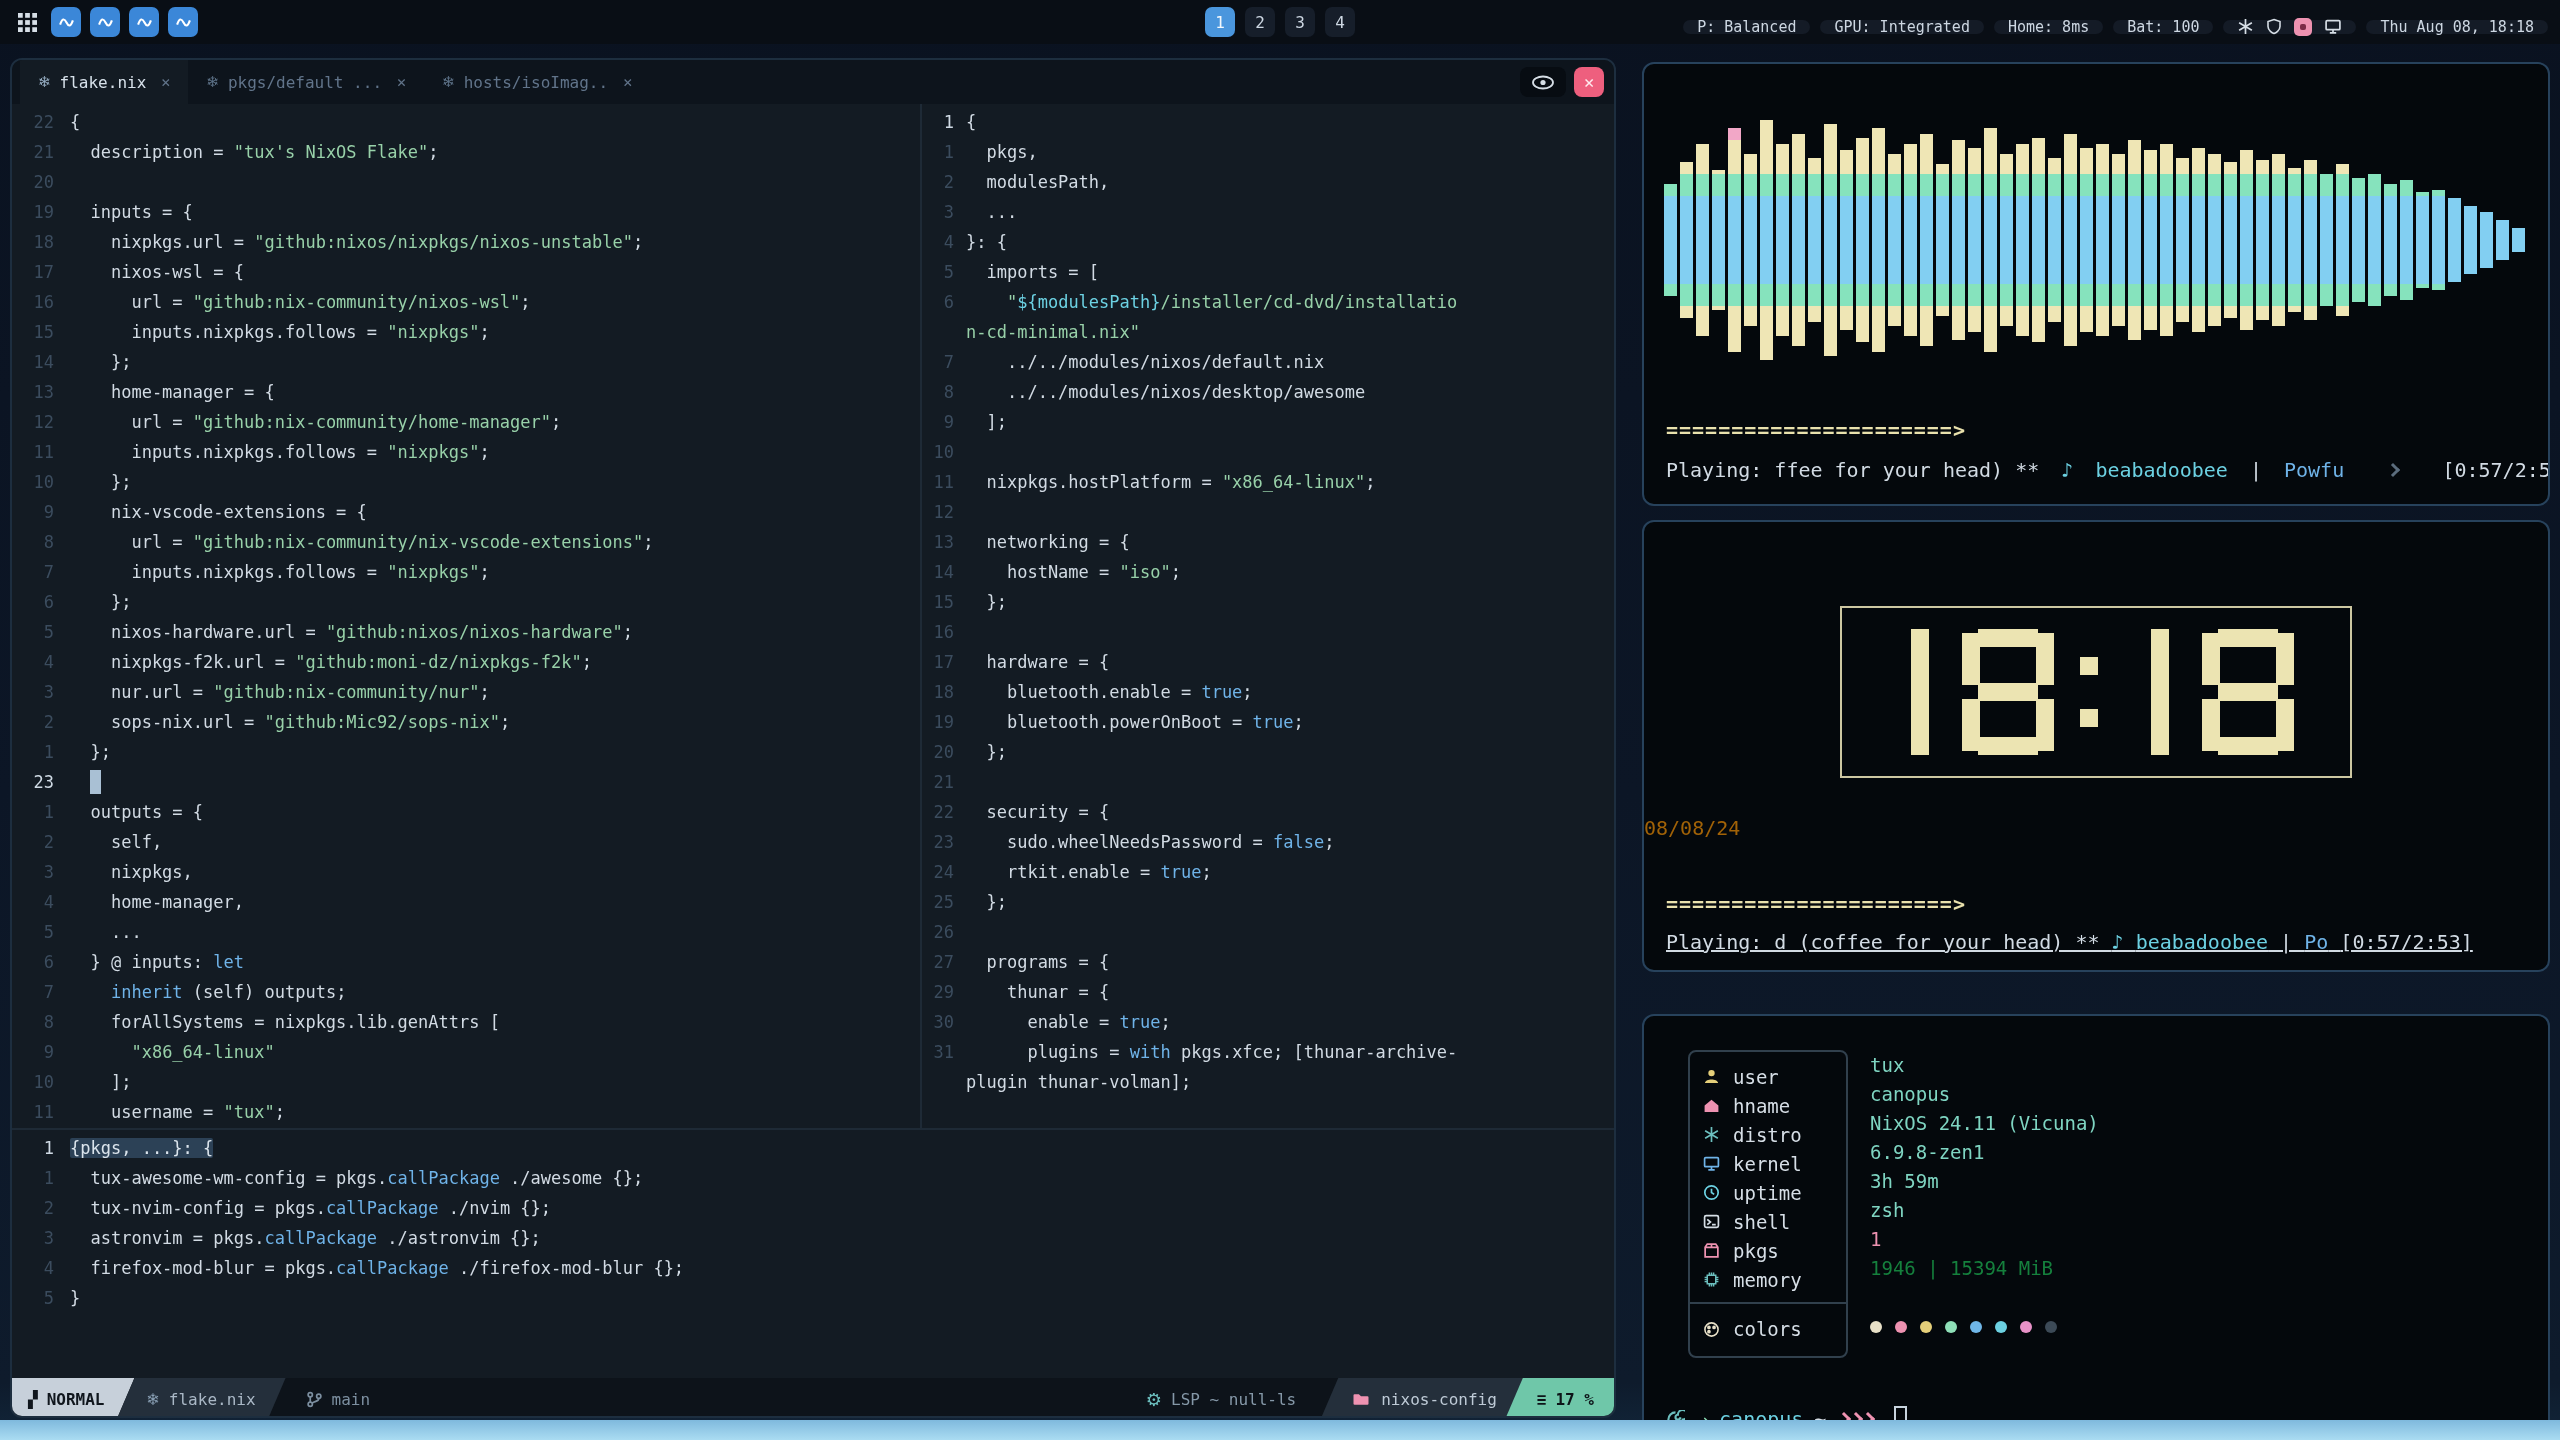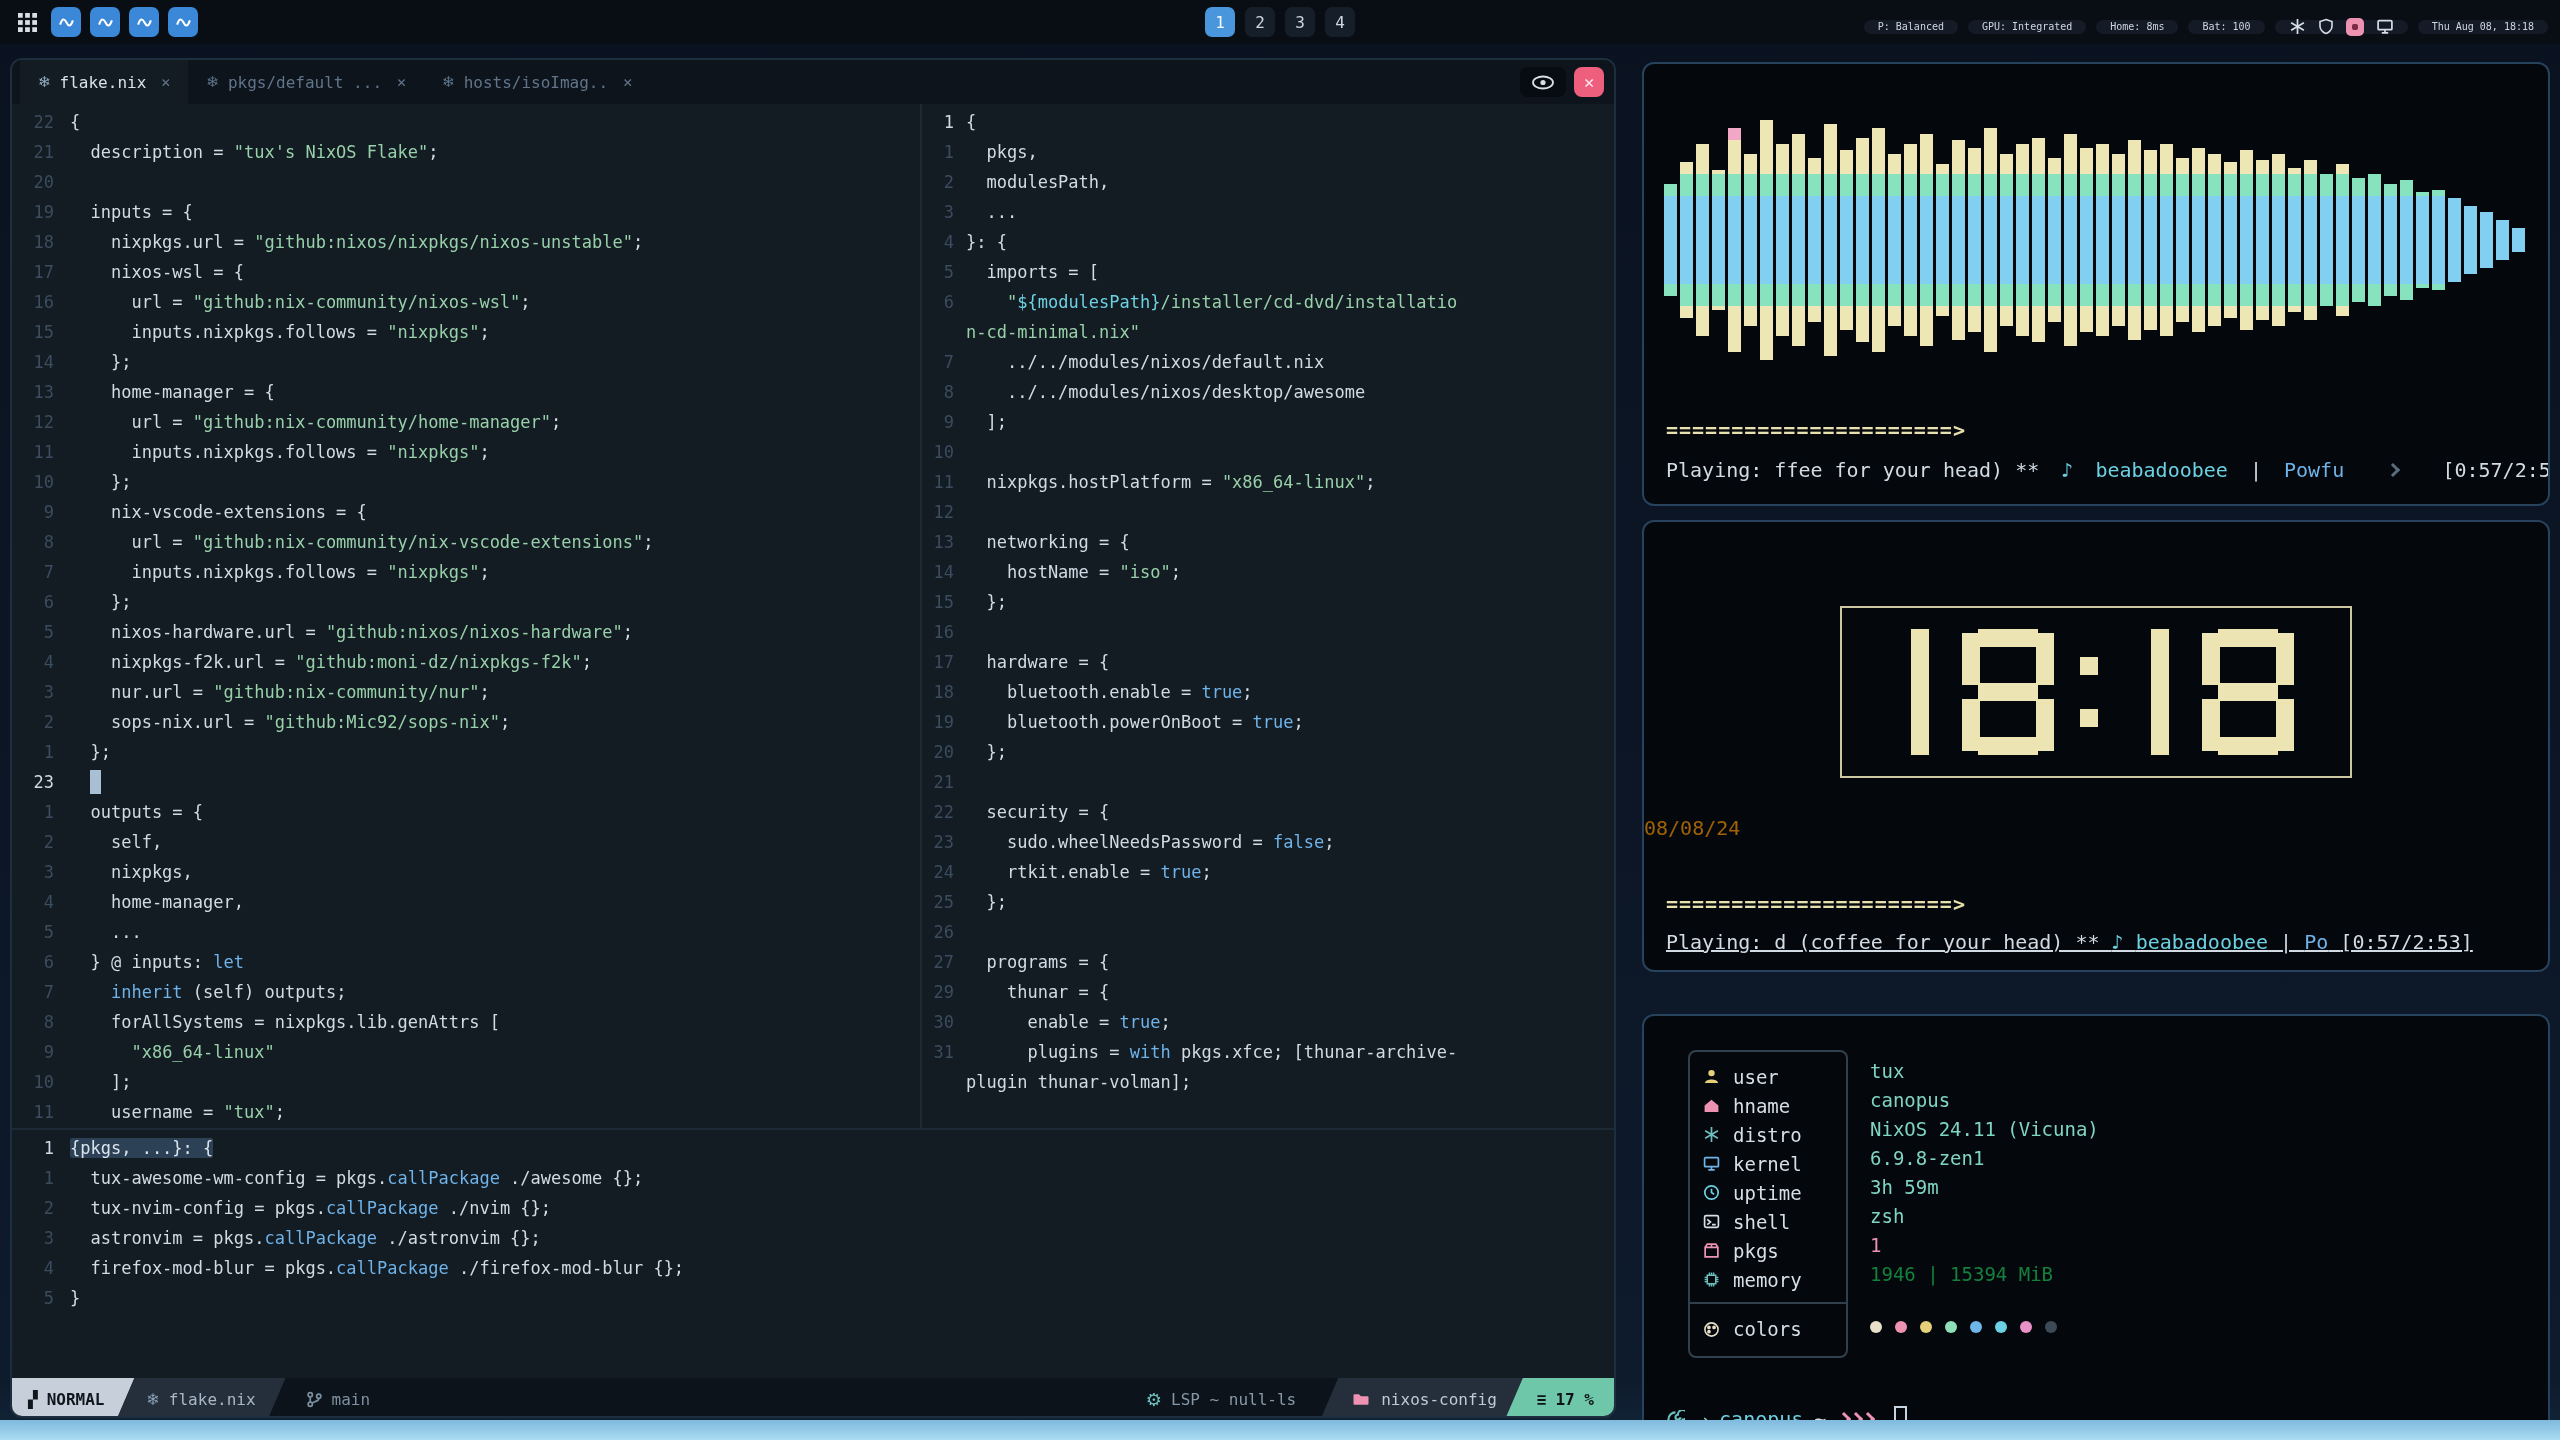--- a/index.html
+++ b/index.html
@@ -17,21 +17,21 @@
   .tb-left{display:flex;gap:9px;align-items:center;}
   .tb-grid{width:30px;height:30px;display:flex;align-items:center;justify-content:center;}
   .tb-appicon{width:30px;height:30px;border-radius:7px;background:#3b87d8;display:flex;
     align-items:center;justify-content:center;color:#eaf4fc;}
   .tb-tags{position:absolute;left:50%;transform:translateX(-50%);display:flex;gap:10px;}
   .tag{min-width:30px;height:30px;border-radius:7px;background:#161e2a;color:#cdd7e2;
     display:flex;align-items:center;justify-content:center;font-size:16px;padding:0 9px;}
   .tag.active{background:#4a96dd;color:#f2f8fd;}
   .tb-right{margin-left:auto;display:flex;gap:10px;align-items:center;}
   .pill{background:#141b26;border-radius:7px;height:14px;display:flex;align-items:center;
-    padding:0 14px;font-size:10px;color:#cdd7e2;gap:12px;margin-top:9px;}
+    padding:0 14px;font-size:15px;color:#cdd7e2;gap:12px;margin-top:9px;}
   .tray-pink{width:18px;height:18px;border-radius:5px;background:#ee92b1;display:flex;
     align-items:center;justify-content:center;}
   .tray-pink i{width:6px;height:6px;border-radius:2px;background:#7c2b47;display:block;}
   
   .window{position:absolute;border-radius:12px;border:2px solid #27425c;overflow:hidden;}
   #editor-window{left:10px;top:58px;width:1606px;height:1360px;background:#131b23;border-color:#1d2e3f;}
   #viz-window{left:1642px;top:62px;width:908px;height:444px;background:#04080c;}
   #clock-window{left:1642px;top:520px;width:908px;height:452px;background:#04080c;}
   #fetch-window{left:1642px;top:986px;width:908px;height:430px;background:#04080c;margin-top:28px;}
   
@@ -94,21 +94,21 @@
   .colon i{position:absolute;left:6px;width:18px;height:18px;background:#ece4b2;display:block;}
   .clock-date{position:absolute;top:294px;width:100%;text-align:left;color:#a16207;font-size:20px;}
   #clock-window .sep-line{top:370px;} #clock-window .playing{top:408px;text-decoration:underline;}
   
   .fetch-box{position:absolute;left:44px;top:34px;width:160px;border:2px solid #31404d;
     border-radius:8px;padding:10px 0;}
   .f-row{height:29px;display:flex;align-items:center;gap:11px;padding:0 13px;font-size:19px;color:#d6dee6;}
   .f-icon{width:19px;display:flex;align-items:center;}
   .f-div{border-top:2px solid #31404d;margin:8px 0;}
   .f-colors{height:34px;}
-  #fetch-values{position:absolute;left:226px;top:40px;}
+  #fetch-values{position:absolute;left:226px;top:34px;}
   .v-row{height:29px;display:flex;align-items:center;font-size:19px;white-space:pre;}
   #fetch-dots{position:absolute;left:226px;top:294px;height:34px;display:flex;align-items:center;gap:13px;}
   .dot{width:12px;height:12px;border-radius:50%;display:block;}
   #prompt{position:absolute;left:22px;top:390px;display:flex;align-items:center;gap:11px;font-size:20px;}
   .chev{width:10px;height:10px;border-top:3px solid;border-right:3px solid;transform:rotate(45deg);
     display:inline-block;}
   .chev-dim{border-color:#5b6c7d;} .chev-pink{border-color:#ee92b1;}
   .prompt-chevs{display:flex;gap:2px;margin-left:2px;}
   .term-cursor{width:13px;height:26px;border:2px solid #c7d3de;margin-left:10px;}
   svg{display:block;}

